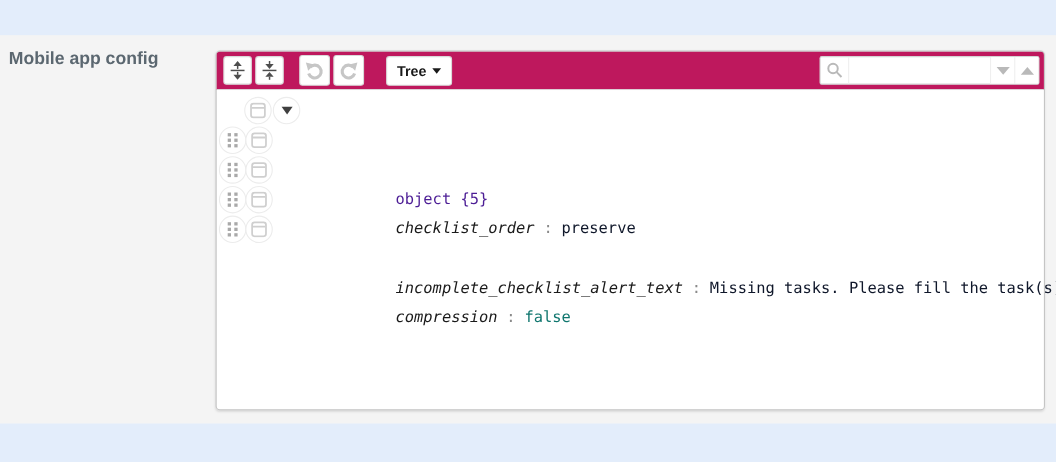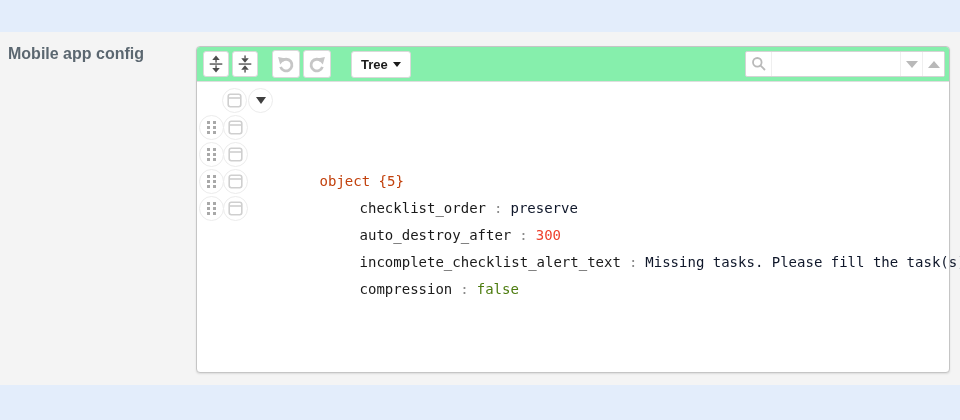--- a/index.html
+++ b/index.html
@@ -12,21 +12,21 @@
   .form-label { position: absolute; left: 8px; top: 45px; font-size: 16px; font-weight: bold; color: #5b6770; }
 
   .editor {
     position: absolute; left: 196px; top: 46px; width: 754px; height: 327px;
     background: #fff; border: 1px solid #c5c5c5; border-radius: 4px;
     box-shadow: 0 1px 2px rgba(0,0,0,0.10);
   }
 
   
   .menu {
-    position: relative; height: 35px; background: #86efac;
+    position: relative; height: 35px; background: #be185d;
     border-bottom: 1px solid #dedede; border-radius: 3px 3px 0 0;
     display: flex; align-items: center; padding: 0 4px;
   }
   .tbtn {
     height: 26px; background: #fff; border: 1px solid #d9d9d9; border-radius: 3px;
     display: inline-flex; align-items: center; justify-content: center; cursor: pointer;
   }
   .tbtn.square { width: 26px; }
   .tbtn.big { width: 28px; height: 28px; }
   .btn-expand   { margin-left: 2px; }
@@ -55,27 +55,27 @@
     background: #fff; border: 1px solid #ececec; display: flex; align-items: center; justify-content: center;
   }
   .pos-drag { left: 2px; }
   .pos-ctx  { left: 26px; }
   .pos-root-ctx { left: 25px; }
   .pos-root-exp { left: 51px; }
   .drag-dots { display: grid; grid-template-columns: 3px 3px; grid-gap: 2px 3px; cursor: grab; }
   .drag-dots i { width: 3px; height: 3px; background: #a9a9a9; }
   .caret-root { width: 0; height: 0; border-left: 5px solid transparent; border-right: 5px solid transparent; border-top: 7px solid #3f3f3f; cursor: pointer; }
 
-  .txt-root  { margin-left: 72px; color: #c2410c; }
+  .txt-root  { margin-left: 112px; color: #4c1d95; }
   .txt-child { margin-left: 112px; }
-  .k   { color: #1a1a1a; }
+  .k   { color: #1a1a1a; font-style: italic; }
   .sep { color: #8a8a8a; margin: 0 8px; }
   .v-string  { color: #0f172a; }
   .v-number  { color: #ee422e; }
-  .v-boolean { color: #4d7c0f; }
+  .v-boolean { color: #0f766e; }
 </style>
 </head>
 <body>
 
 <div class="top-bar"></div>
 <div class="bottom-bar"></div>
 
 <div class="form-label">Mobile app config</div>
 
 <div class="editor">
@@ -162,21 +162,20 @@
     </div>
 
     <div class="row">
       <span class="circle pos-drag"><span class="drag-dots"><i></i><i></i><i></i><i></i><i></i><i></i></span></span>
       <span class="circle pos-ctx">
         <svg width="15" height="15" viewBox="0 0 15 15">
             <rect x="1.2" y="1.2" width="12.6" height="12.6" rx="2.2" fill="none" stroke="#cfcfcf" stroke-width="1.6"></rect>
             <line x1="1.8" y1="5" x2="13.2" y2="5" stroke="#cfcfcf" stroke-width="1.6"></line>
           </svg>
       </span>
-      <span class="txt-child"><span class="k">auto_destroy_after</span><span class="sep">:</span><span class="v-number">300</span></span>
     </div>
 
     <div class="row">
       <span class="circle pos-drag"><span class="drag-dots"><i></i><i></i><i></i><i></i><i></i><i></i></span></span>
       <span class="circle pos-ctx">
         <svg width="15" height="15" viewBox="0 0 15 15">
             <rect x="1.2" y="1.2" width="12.6" height="12.6" rx="2.2" fill="none" stroke="#cfcfcf" stroke-width="1.6"></rect>
             <line x1="1.8" y1="5" x2="13.2" y2="5" stroke="#cfcfcf" stroke-width="1.6"></line>
           </svg>
       </span>

